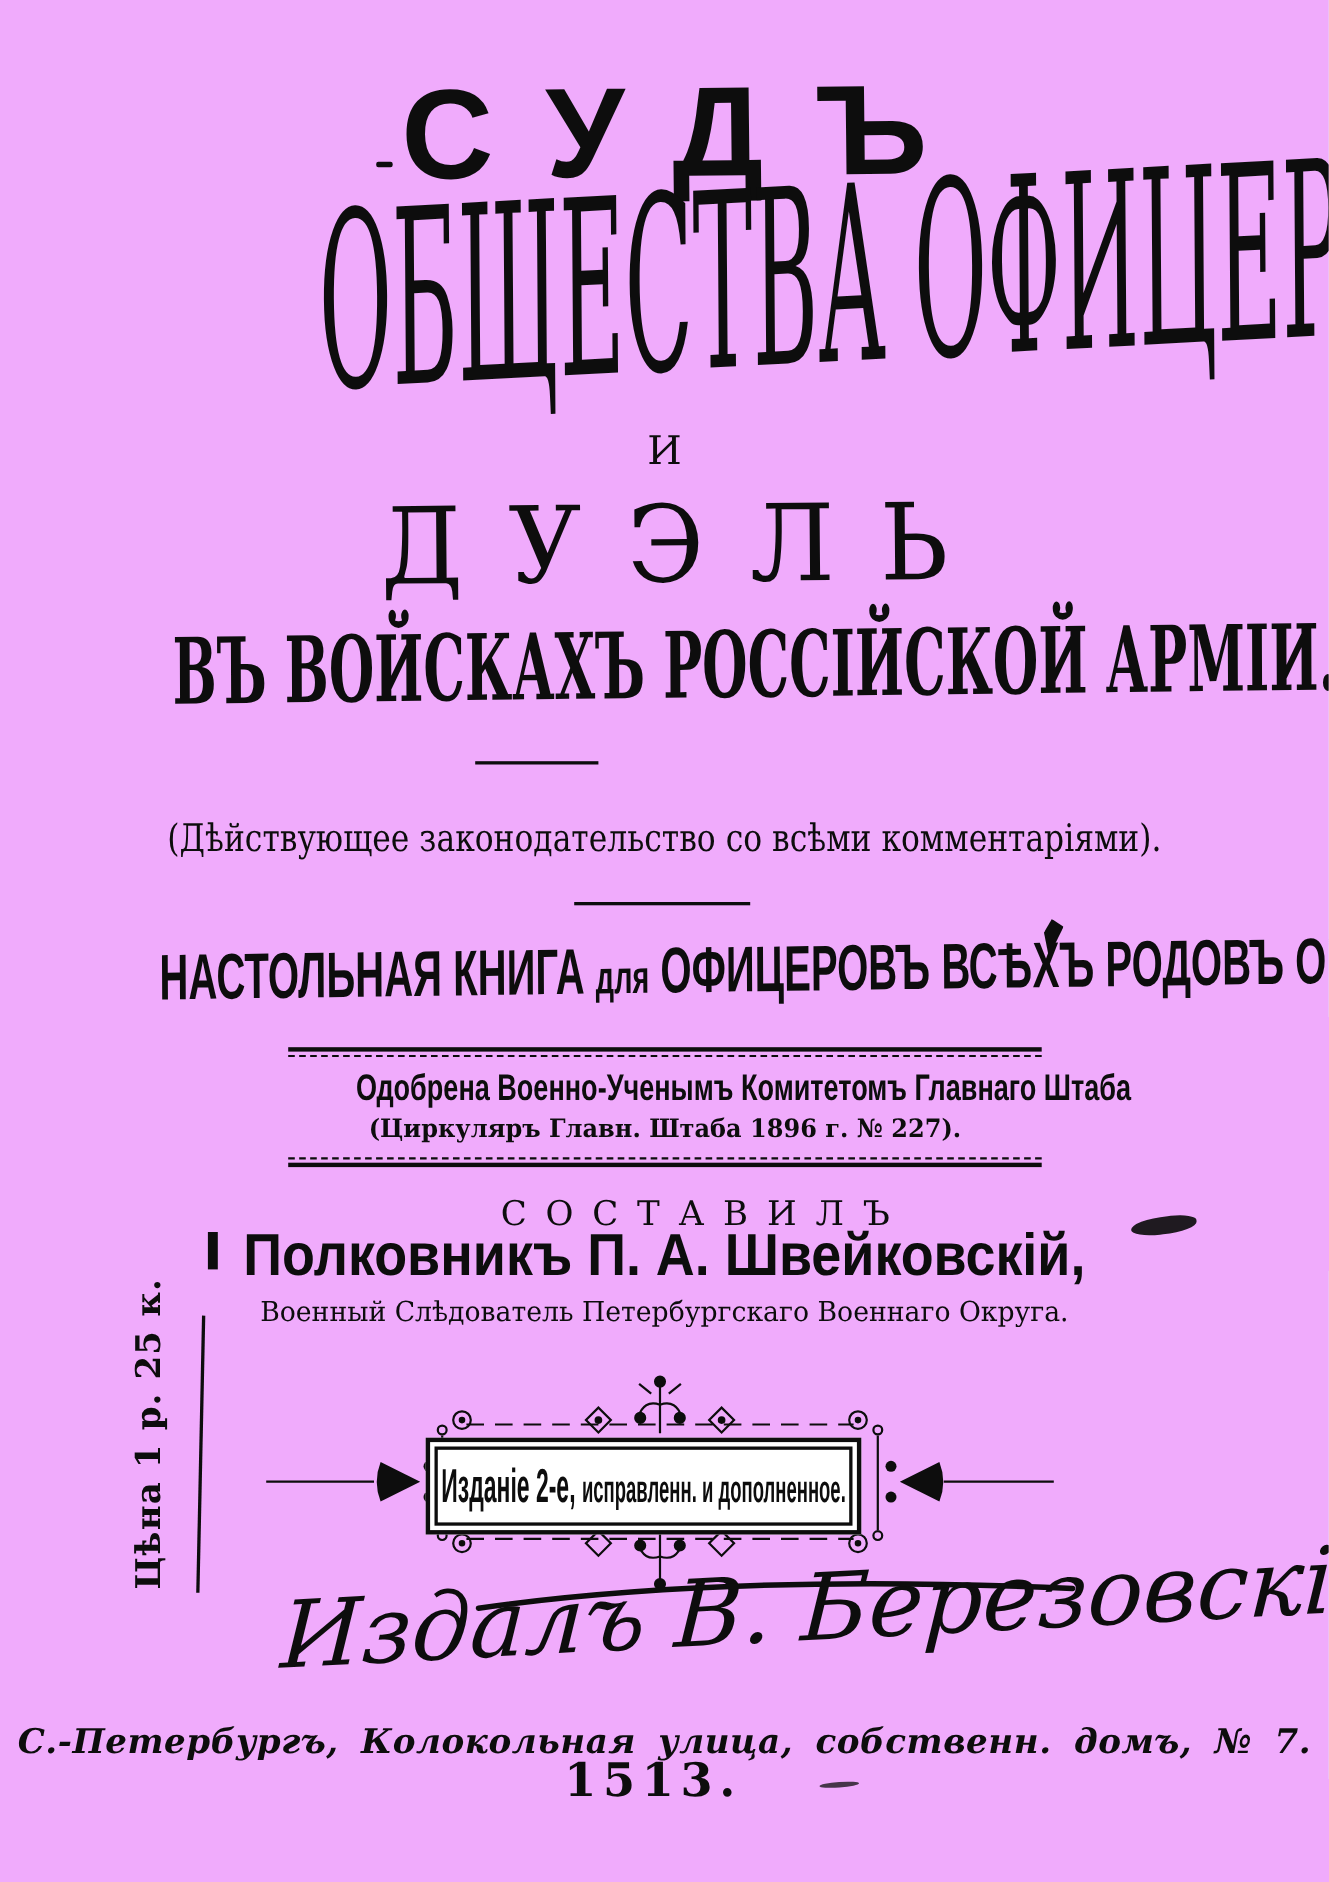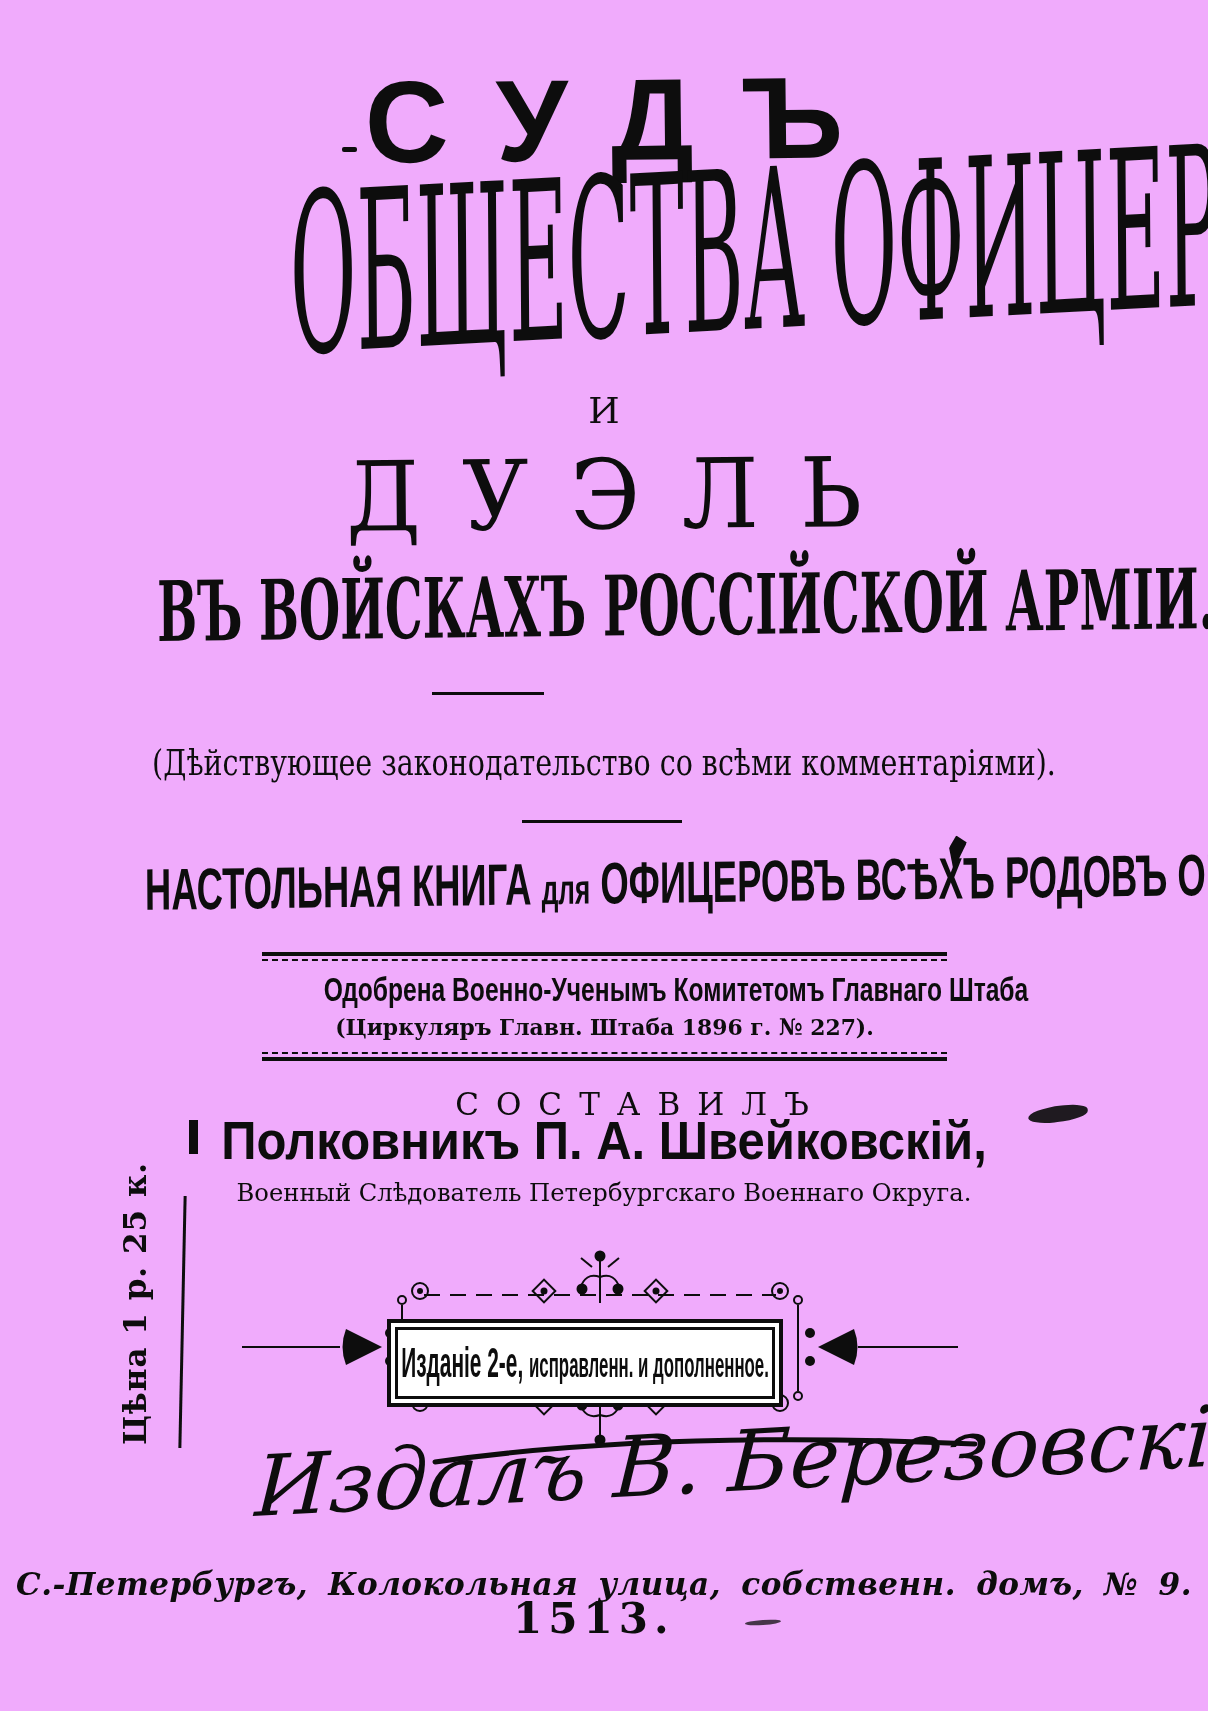--- a/index.html
+++ b/index.html
@@ -93,21 +93,21 @@
   .price-rule {
     position:absolute; left:181px; top:1196px;
     width:3px; height:252px; background:#0d0d0d;
     transform:rotate(1.2deg);
   }
   
   .edition-wrap { position:absolute; left:240px; top:1243px; width:720px; height:205px; }
   .edition-wrap svg { position:absolute; left:0; top:0; }
   .edition-box {
     position:absolute; left:147px; top:64px; width:388px; height:80px;
-    border:4px solid #0d0d0d; background:#fff;margin-top:12px;
+    border:4px solid #0d0d0d; background:#fff;
   }
   .edition-box-inner {
     position:absolute; inset:4px; border:3px solid #0d0d0d;
     display:flex; align-items:center; justify-content:center;
   }
   .edition-line {
     white-space:nowrap;
     font-family:"Liberation Sans", sans-serif; font-weight:700;
     transform:scale(0.58,1.2);
   }
@@ -260,17 +260,17 @@
         <div class="edition-line"><span class="edition-lead">Изданіе 2-е,</span><span class="edition-tail">исправленн. и дополненное.</span></div>
       </div>
     </div>
   </div>
 
   <div class="signature">Издалъ В. Березовскій</div>
   <svg class="signature-flourish" width="560" height="40" viewBox="0 0 560 40" fill="none" stroke="#0d0d0d" stroke-width="5" stroke-linecap="round">
     <path d="M5,34 Q230,2 545,16"></path>
   </svg>
 
-  <div class="center imprint">С.-Петербургъ, Колокольная улица, собственн. домъ, № 9.</div>
+  <div class="center imprint">С.-Петербургъ, Колокольная улица, собственн. домъ, № 7.</div>
   <div class="year">1513.</div>
   <div class="artifact smudge-year"></div>
 
 </div>
 
 </body></html>

